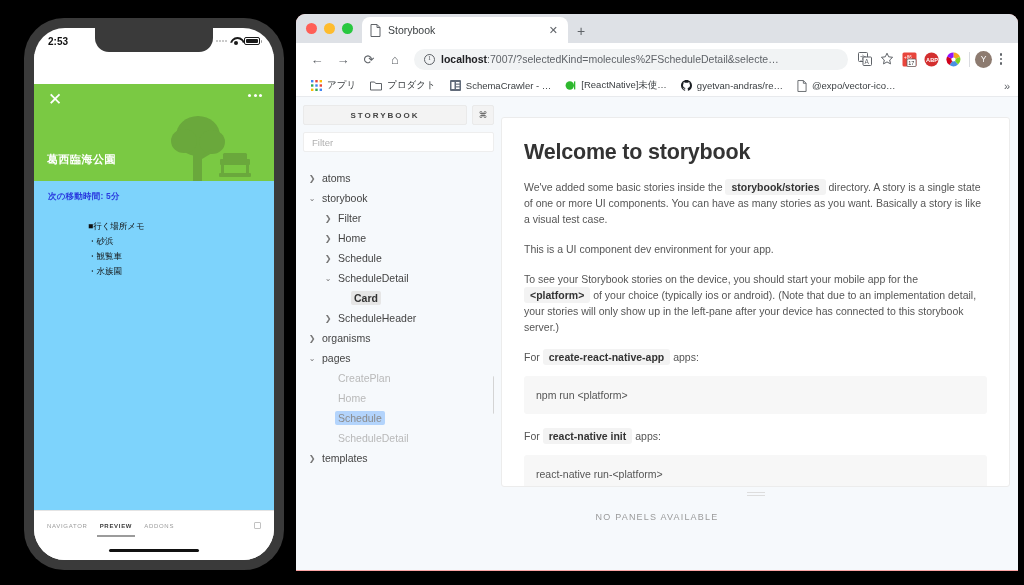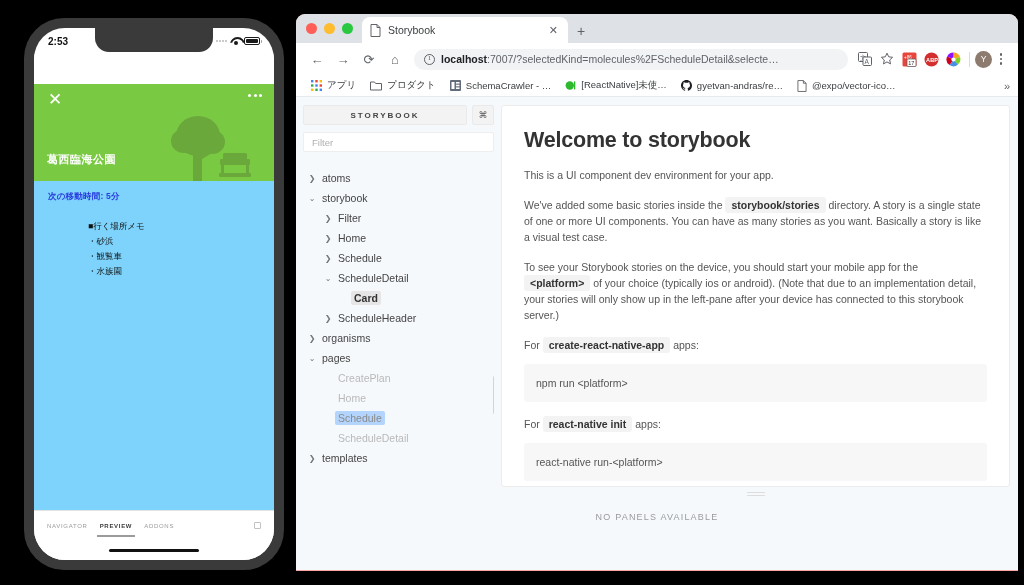--- a/index.html
+++ b/index.html
@@ -198,21 +198,21 @@
   .d0 { padding-left:2px; } .d1 { padding-left:18px; } .d2 { padding-left:34px; }
   #nav-scrollbar {
     position:absolute; right:-2px; top:208px; width:3px; height:38px;
     background:#d4d4d4; border-radius:2px;
   }
 
   
   #sb-preview { flex:1; padding:8px 8px 0 0; display:flex; flex-direction:column; min-height:0; }
   #sb-doc {
     flex:1; background:#fff; border:1px solid #ececec; border-radius:3px;
-    padding: 22px 22px 26px 22px; overflow:hidden;
+    padding: 22px 22px 26px 22px; overflow:hidden;margin-top:12px;
   }
   #doc-title { font-size:21.5px; color:#333; font-weight:bold; letter-spacing:-.2px; }
   .doc-p { margin-top:14px; font-size:10.5px; line-height:16px; color:#555; }
   .code-inline {
     background:#f3f3f3; border-radius:3px; padding:2px 6px;
     font-weight:bold; color:#333; font-size:10.5px;
   }
   .code-block {
     margin-top:11px; background:#f7f7f7; border-radius:3px;
     padding:13px 12px; font-size:10.5px; color:#555;
@@ -511,27 +511,27 @@
                 <span class="lbl">templates</span>
               </div>
             <div id="nav-scrollbar"></div>
           </div>
         </div>
 
         <div id="sb-preview">
           <div id="sb-doc">
             <div id="doc-title">Welcome to storybook</div>
 
-            <p class="doc-p">This is a UI component dev environment for your app.</p>
-
             <p class="doc-p">
               <span>We've added some basic stories inside the</span>
               <span class="code-inline">storybook/stories</span>
               <span>directory. A story is a single state of one or more UI components. You can have as many stories as you want. Basically a story is like a visual test case.</span>
             </p>
+
+            <p class="doc-p">This is a UI component dev environment for your app.</p>
 
             <p class="doc-p">
               <span>To see your Storybook stories on the device, you should start your mobile app for the</span>
               <span class="code-inline">&lt;platform&gt;</span>
               <span>of your choice (typically ios or android). (Note that due to an implementation detail, your stories will only show up in the left-pane after your device has connected to this storybook server.)</span>
             </p>
 
             <p class="doc-p">
               <span>For</span>
               <span class="code-inline">create-react-native-app</span>

